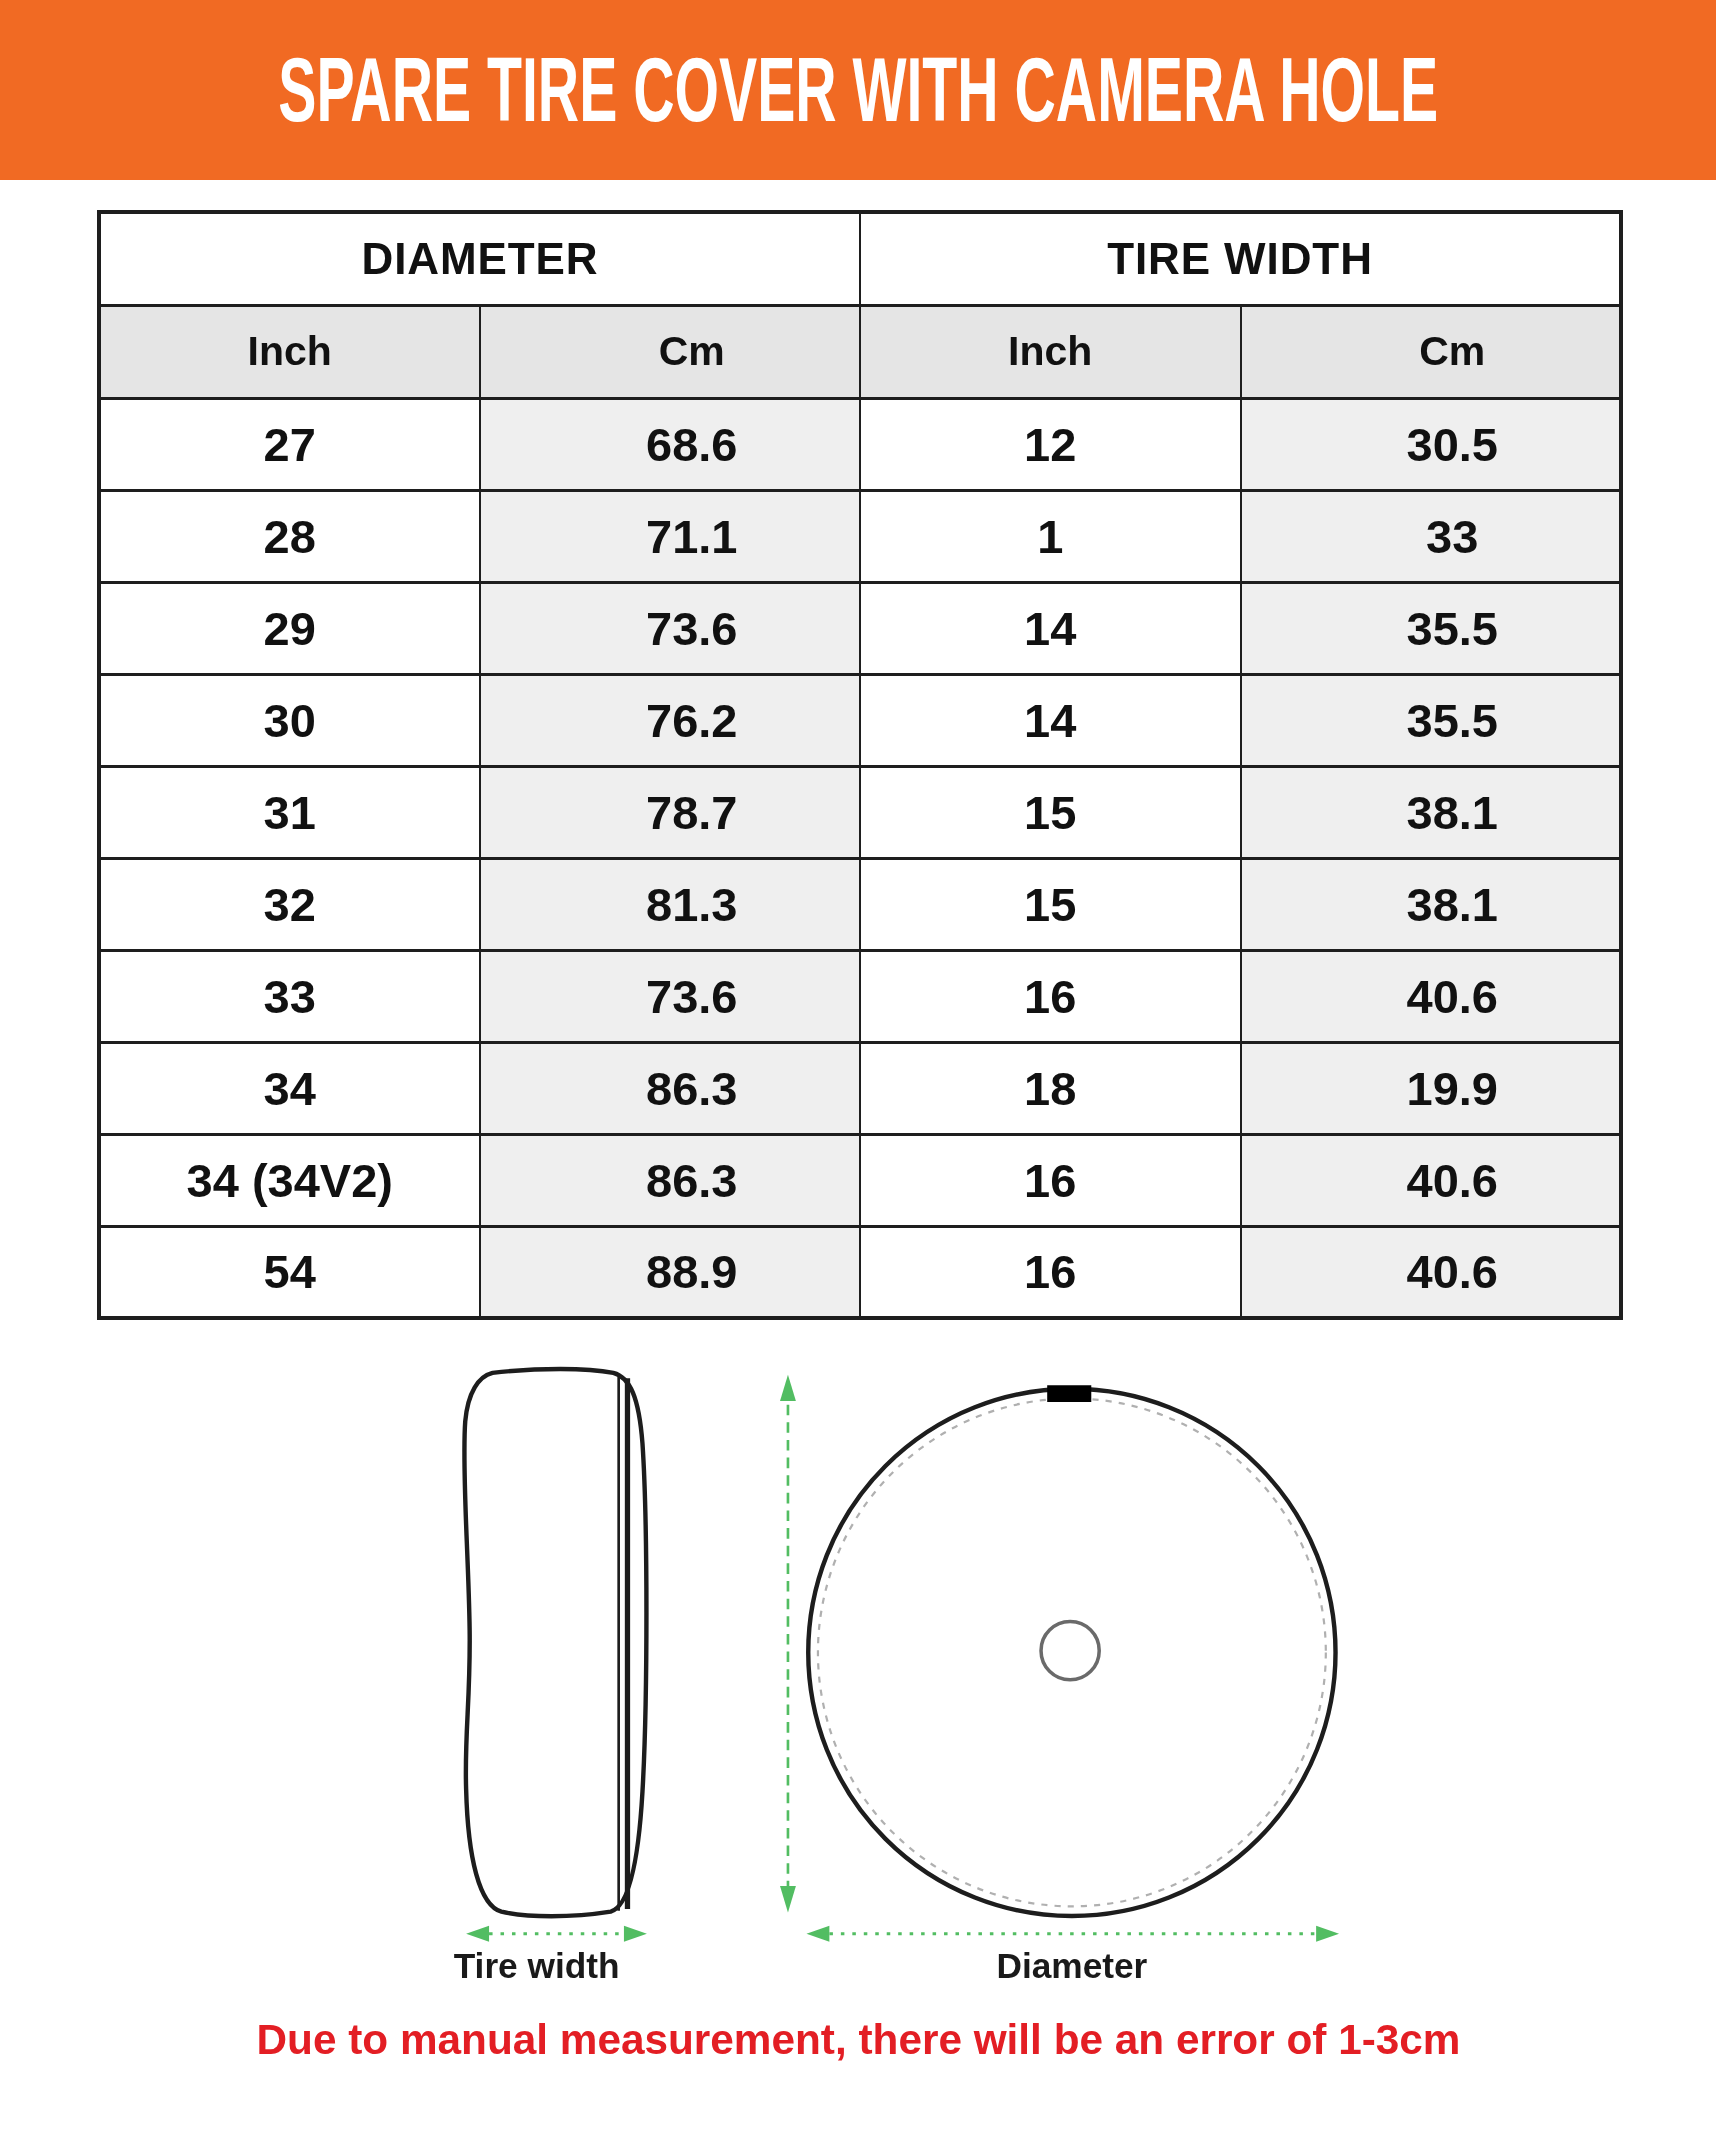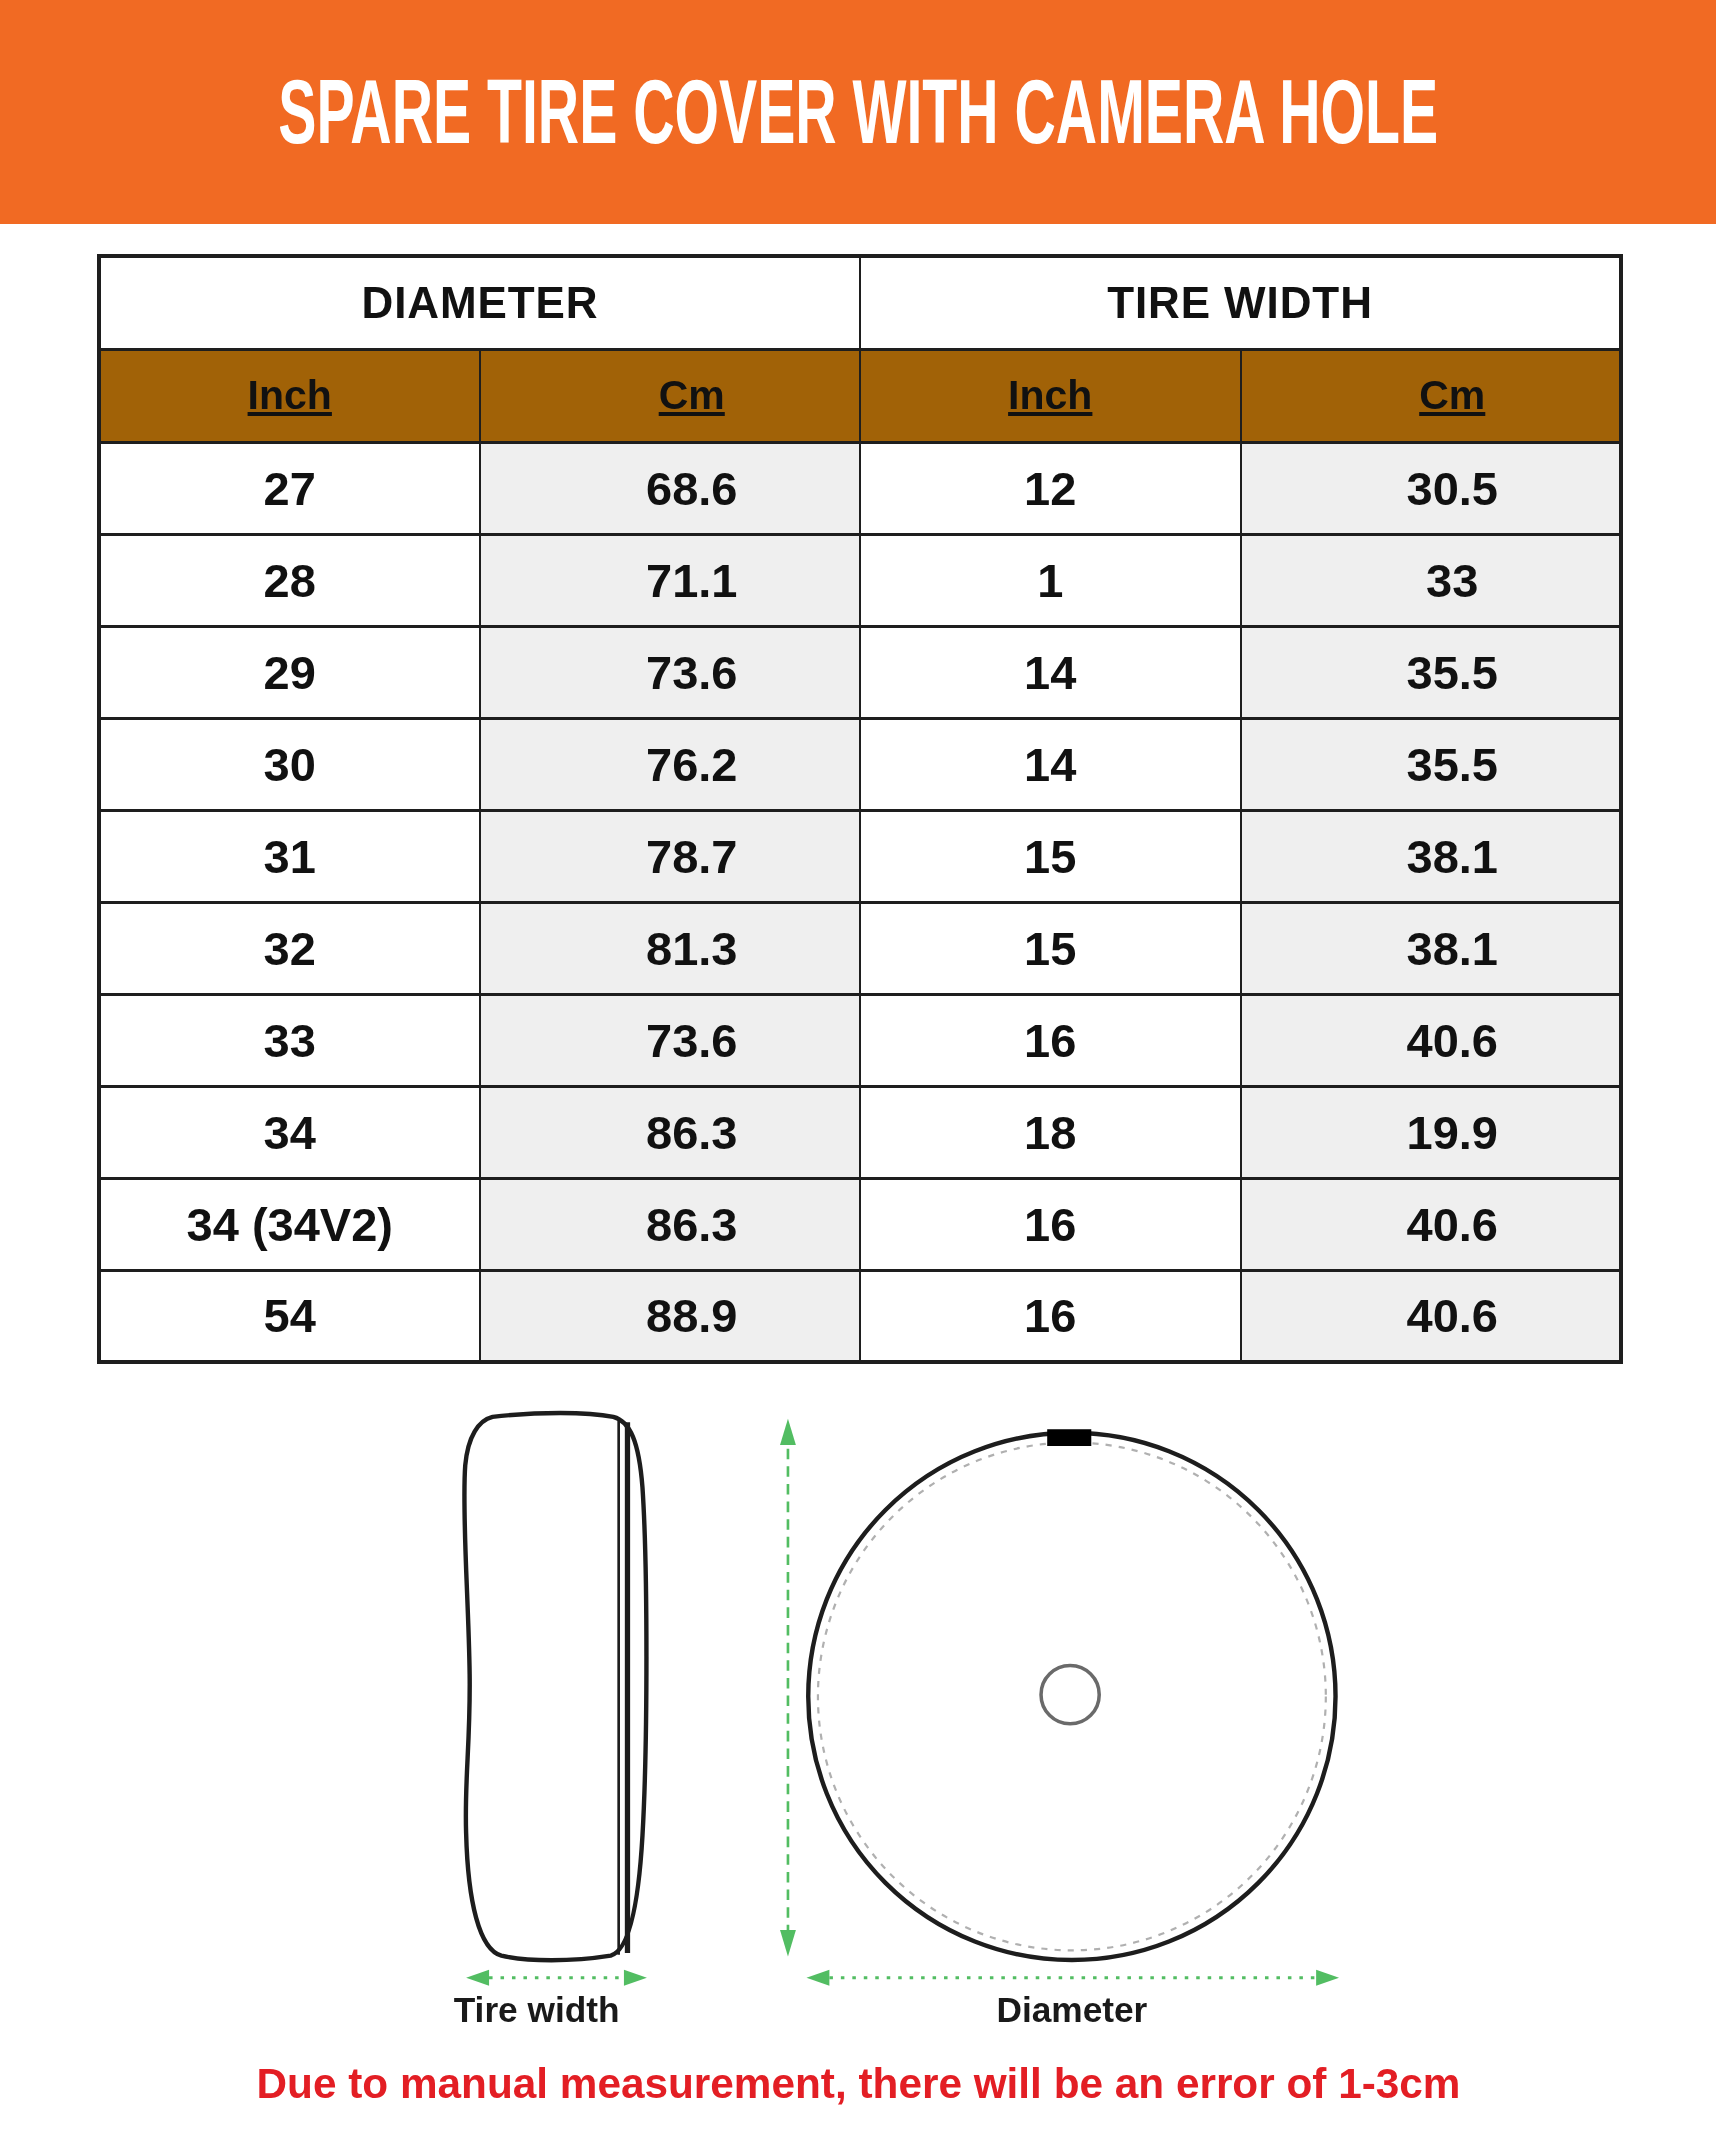--- a/index.html
+++ b/index.html
@@ -13,21 +13,21 @@
   *{box-sizing:border-box;}
   html,body{margin:0;padding:0;}
   body{
     width:1717px;height:2149px;
     background:#ffffff;
     font-family:"Liberation Sans", sans-serif;
     overflow:hidden;
   }
   
   .banner{
-    width:1717px;height:224px;
+    width:1717px;height:180px;
     background:var(--banner-orange);
     display:flex;align-items:center;justify-content:center;
     overflow:hidden;
   }
   .banner-title{
     color:#ffffff;
     font-size:88px;
     font-weight:bold;
     white-space:nowrap;
     letter-spacing:0px;
@@ -56,22 +56,21 @@
     height:93px;
     font-size:44px;
     font-weight:bold;
     background:#ffffff;
     letter-spacing:0.9px;
   }
   .size-table .sub-row th{
     height:93px;
     font-size:41px;
     font-weight:bold;
-    background:#a16207;
-    text-decoration:underline;
+    background:#e5e5e5;
   }
   .size-table td{
     height:92px;
     font-size:47px;
     font-weight:bold;
   }
   .size-table .gray{background:var(--cell-gray);padding-left:44px;}
   
   .diagram{display:block;width:1717px;height:783px;}
   .outline{fill:#ffffff;stroke:#1d1d1d;stroke-width:5;stroke-linejoin:round;}

